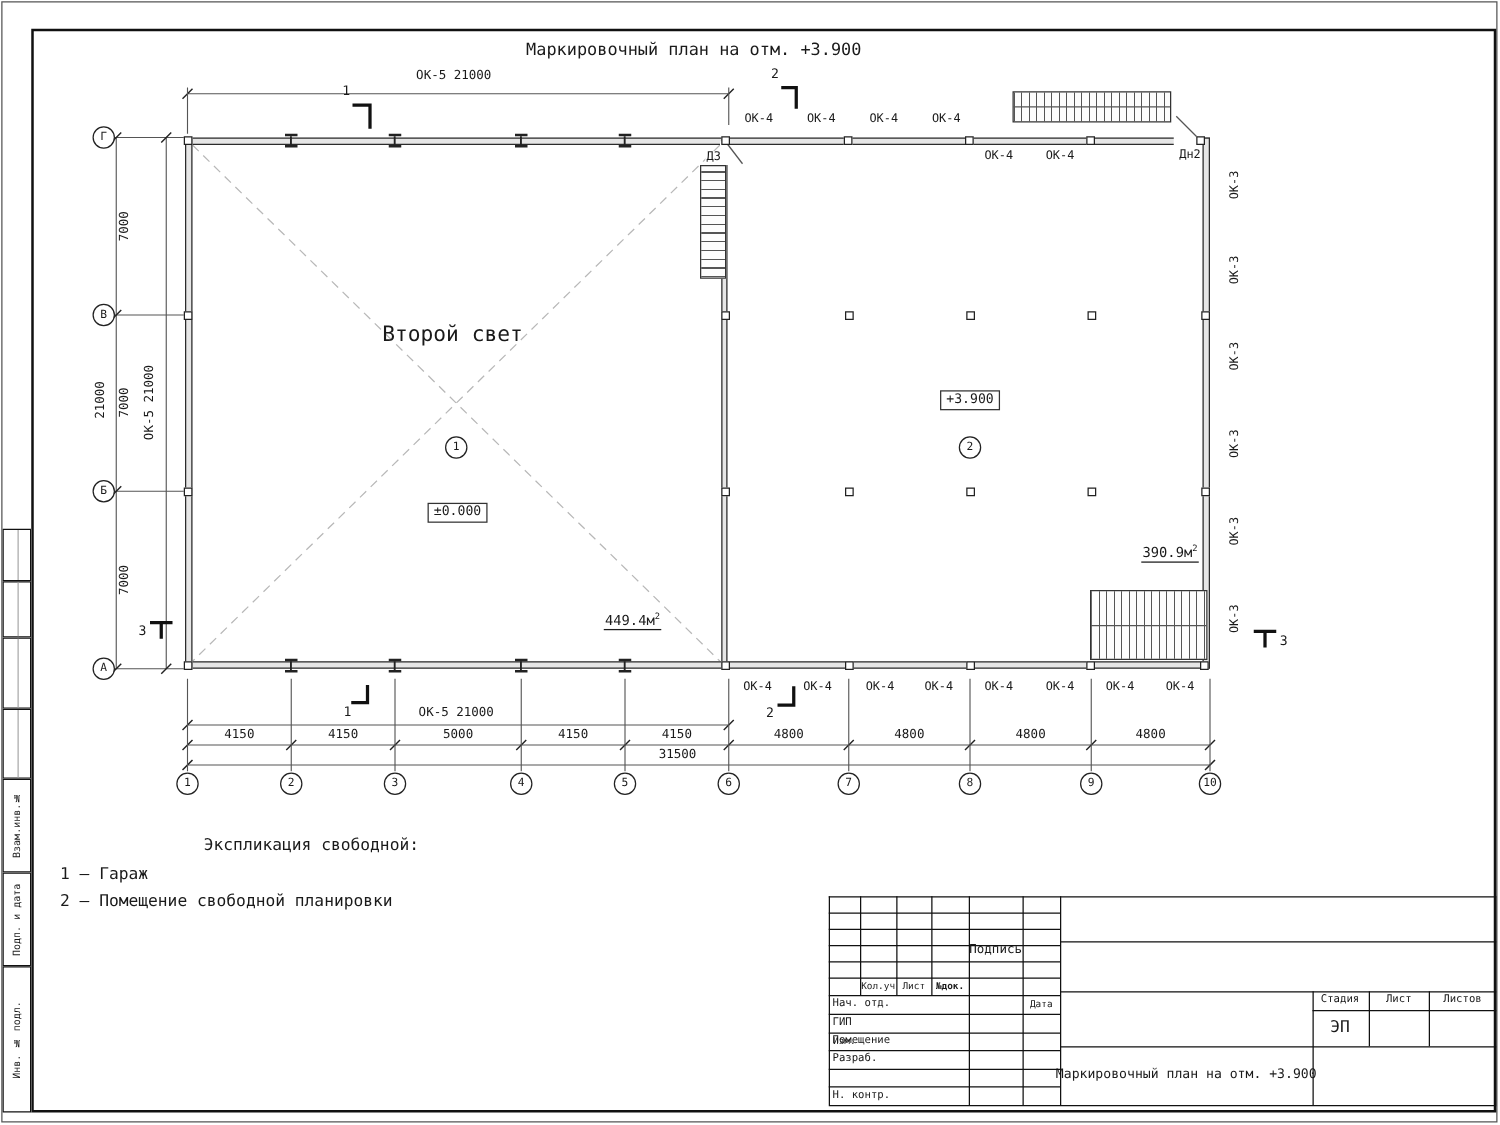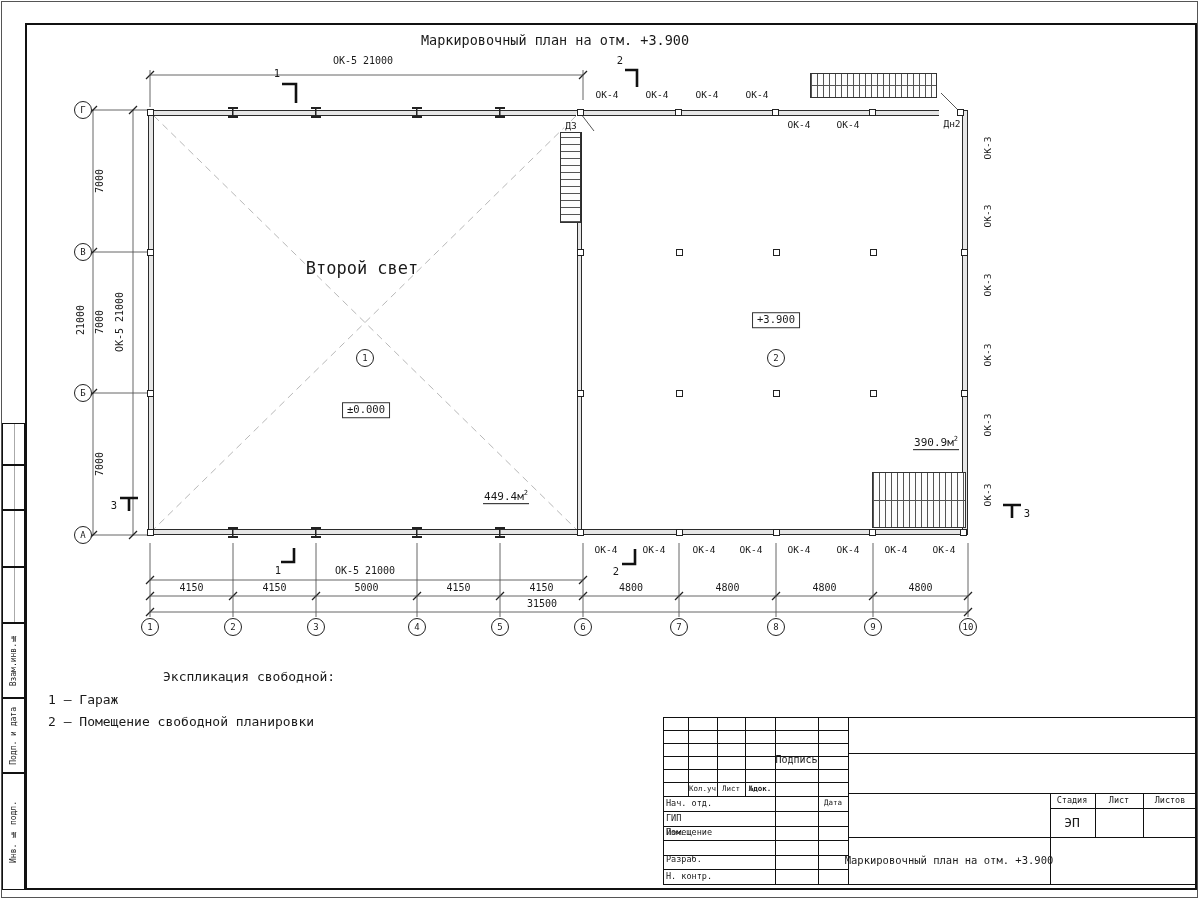--- a/index.html
+++ b/index.html
@@ -306,15 +306,15 @@
     <div class="tbline" style="top: 837px; left: 848px; height: 1px; width: 349px;"></div>
     <div class="lbl" style="left: 675.5px; top: 817px; font-size: 7.5px; margin-top: 16px;">Изм.</div>
     <div class="lbl" style="left: 702.5px; top: 789px; font-size: 7.5px;">Кол.уч</div>
     <div class="lbl" style="left: 731px; top: 789px; font-size: 7.5px;">Лист</div>
     <div class="lbl" style="left: 760px; top: 789px; font-size: 7.5px; font-weight: bold;">№док.</div>
     <div class="lbl" style="left: 796.5px; top: 760px; font-size: 10px; text-align: right;">Подпись</div>
     <div class="lbl" style="left: 833px; top: 789px; font-size: 7.5px; margin-top: 14px;">Дата</div>
     <div class="llbl" style="left: 666px; top: 798.5px; font-size: 8.5px;">Нач. отд.</div>
     <div class="llbl" style="left: 666px; top: 813.5px; font-size: 8.5px;">ГИП</div>
     <div class="llbl" style="left: 666px; top: 828px; font-size: 8.5px;">Помещение</div>
-    <div class="llbl" style="left: 666px; top: 842.5px; font-size: 8.5px; margin-top: 12px;">Разраб.</div>
+    <div class="llbl" style="left: 666px; top: 842.5px; font-size: 8.5px;">Разраб.</div>
     <div class="llbl" style="left: 666px; top: 871.5px; font-size: 8.5px;">Н. контр.</div>
   </div>
 
 </body></html>

